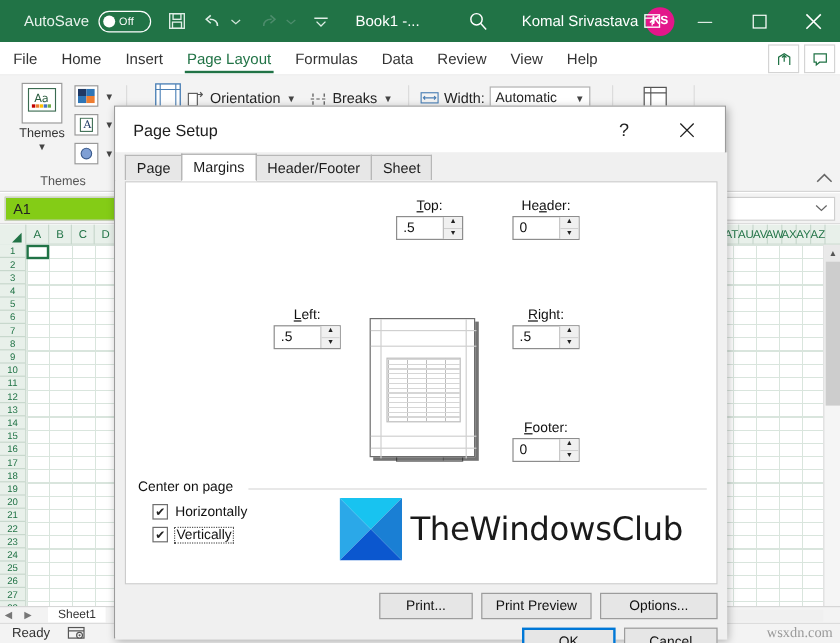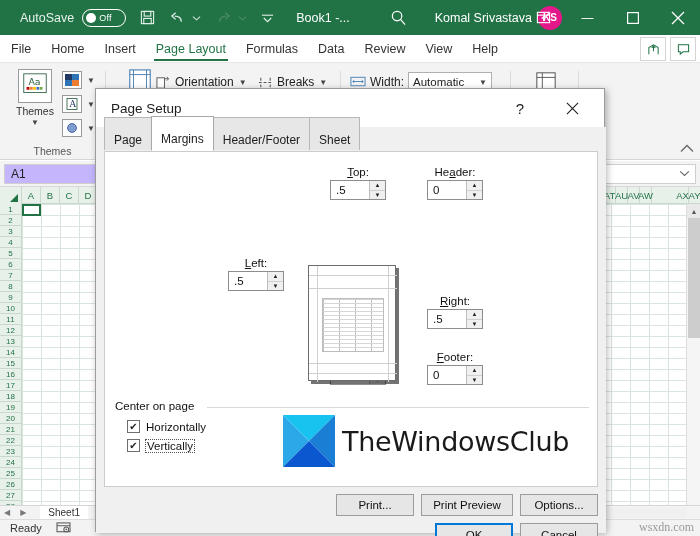--- a/index.html
+++ b/index.html
@@ -121,21 +121,21 @@
     display: flex; flex-direction: column; align-items: center; width: 48px;
   }
 
   
   .formulabar {
     position: absolute; left: 0; top: 161px; width: 700px; height: 26px;
     background: #f3f3f3; display: flex; align-items: center;
     border-bottom: 1px solid #d6d6d6;
   }
   .namebox {
-    margin-left: 4px; width: 96px; height: 20px; background: #c4b5fd;
+    margin-left: 4px; width: 96px; height: 20px; background: #84cc16;
     border: 1px solid #cfcfcf; font-size: 12px; color: #222;
     display: flex; align-items: center; padding-left: 6px;
   }
   .fx-zone { width: 56px; display: flex; align-items: center; justify-content: center;
              font-size: 11px; color: #666; }
   .fbar-input {
     flex: 1; height: 20px; background: #fff; border: 1px solid #cfcfcf;
     margin-right: 4px; display: flex; align-items: center; justify-content: flex-end;
     padding-right: 5px; color: #555; font-size: 9px;
   }
@@ -251,21 +251,21 @@
     position: absolute; right: 10px; top: 0; width: 44px; height: 38px;
     display: flex; align-items: center; justify-content: center;
     font-size: 15px; color: #222;
   }
   .dlg-tabs {
     position: absolute; left: 0; top: 38px; width: 510px; height: 24px;
     display: flex; align-items: flex-end; padding-left: 8px;
     border-bottom: 1px solid #a8a8a8; background: #f0f0f0;
   }
   .dtab {
-    font-size: 12px; color: #1d1d1d; padding: 15px 9px 4px 9px;
+    font-size: 12px; color: #1d1d1d; padding: 3px 9px 4px 9px;
     border: 1px solid #b7b7b7; border-bottom: none; background: #e7e7e7;
     margin-right: -1px; position: relative; top: 1px;
   }
   .dtab.active {
     background: #ffffff; border-color: #a8a8a8; z-index: 2;
     border-bottom: 1px solid #ffffff; top: 1px;
   }
   .dlg-body {
     position: absolute; left: 0; top: 61px; width: 510px; height: 383px;
     background: #f0f0f0;
@@ -637,21 +637,21 @@
           <div class="colcell" style="width: 12px; flex: 0 0 12px;">AN</div>
           <div class="colcell" style="width: 12px; flex: 0 0 12px;">AO</div>
           <div class="colcell" style="width: 12px; flex: 0 0 12px;">AP</div>
           <div class="colcell" style="width: 12px; flex: 0 0 12px;">AQ</div>
           <div class="colcell" style="width: 12px; flex: 0 0 12px;">AR</div>
           <div class="colcell" style="width: 12px; flex: 0 0 12px;">AS</div>
           <div class="colcell" style="width: 12px; flex: 0 0 12px;">AT</div>
           <div class="colcell" style="width: 12px; flex: 0 0 12px;">AU</div>
           <div class="colcell" style="width: 12px; flex: 0 0 12px;">AV</div>
           <div class="colcell" style="width: 12px; flex: 0 0 12px;">AW</div>
-          <div class="colcell" style="width: 12px; flex: 0 0 12px; margin-left: 25px;">AX</div>
+          <div class="colcell" style="width: 12px; flex: 0 0 12px;">AX</div>
           <div class="colcell" style="width: 12px; flex: 0 0 12px;">AY</div>
           <div class="colcell" style="width: 12px; flex: 0 0 12px;">AZ</div>
         </div>
     </div>
     <div class="rowhdr">
       <div id="rowcells">
           <div class="rowcell">1</div>
           <div class="rowcell">2</div>
           <div class="rowcell">3</div>
           <div class="rowcell">4</div>
@@ -761,21 +761,21 @@
           <div class="fldlabel"><u>L</u><span>eft:</span></div>
           <div class="spinbox">
             <div class="spin-val">.5</div>
             <div class="spin-btns">
               <div class="spin-btn up">▲</div>
               <div class="spin-btn">▼</div>
             </div>
           </div>
         </div>
 
-        <div class="fieldgrp" style="left:322px; top:105px;margin-top:38px;">
+        <div class="fieldgrp" style="left:322px; top:105px;">
           <div class="fldlabel"><u>R</u><span>ight:</span></div>
           <div class="spinbox">
             <div class="spin-val">.5</div>
             <div class="spin-btns">
               <div class="spin-btn up">▲</div>
               <div class="spin-btn">▼</div>
             </div>
           </div>
         </div>
 
@@ -837,21 +837,21 @@
         </div>
       </div>
 
       <div class="btnrow-mid">
         <div class="dlgbtn" style="width:78px;height:22px;">
           <span>Print...</span>
         </div>
         <div class="dlgbtn" style="width:92px;height:22px;">
           <span>Print Preview</span>
         </div>
-        <div class="dlgbtn" style="width:78px;height:22px;">
+        <div class="dlgbtn" style="width:98px;height:22px;">
           <span>Options...</span>
         </div>
       </div>
 
       <div class="btnrow-bot">
         <div class="dlgbtn default" style="width:78px;height:24px;">
           <span>OK</span>
         </div>
         <div class="dlgbtn" style="width:78px;height:24px;">
           <span>Cancel</span>

